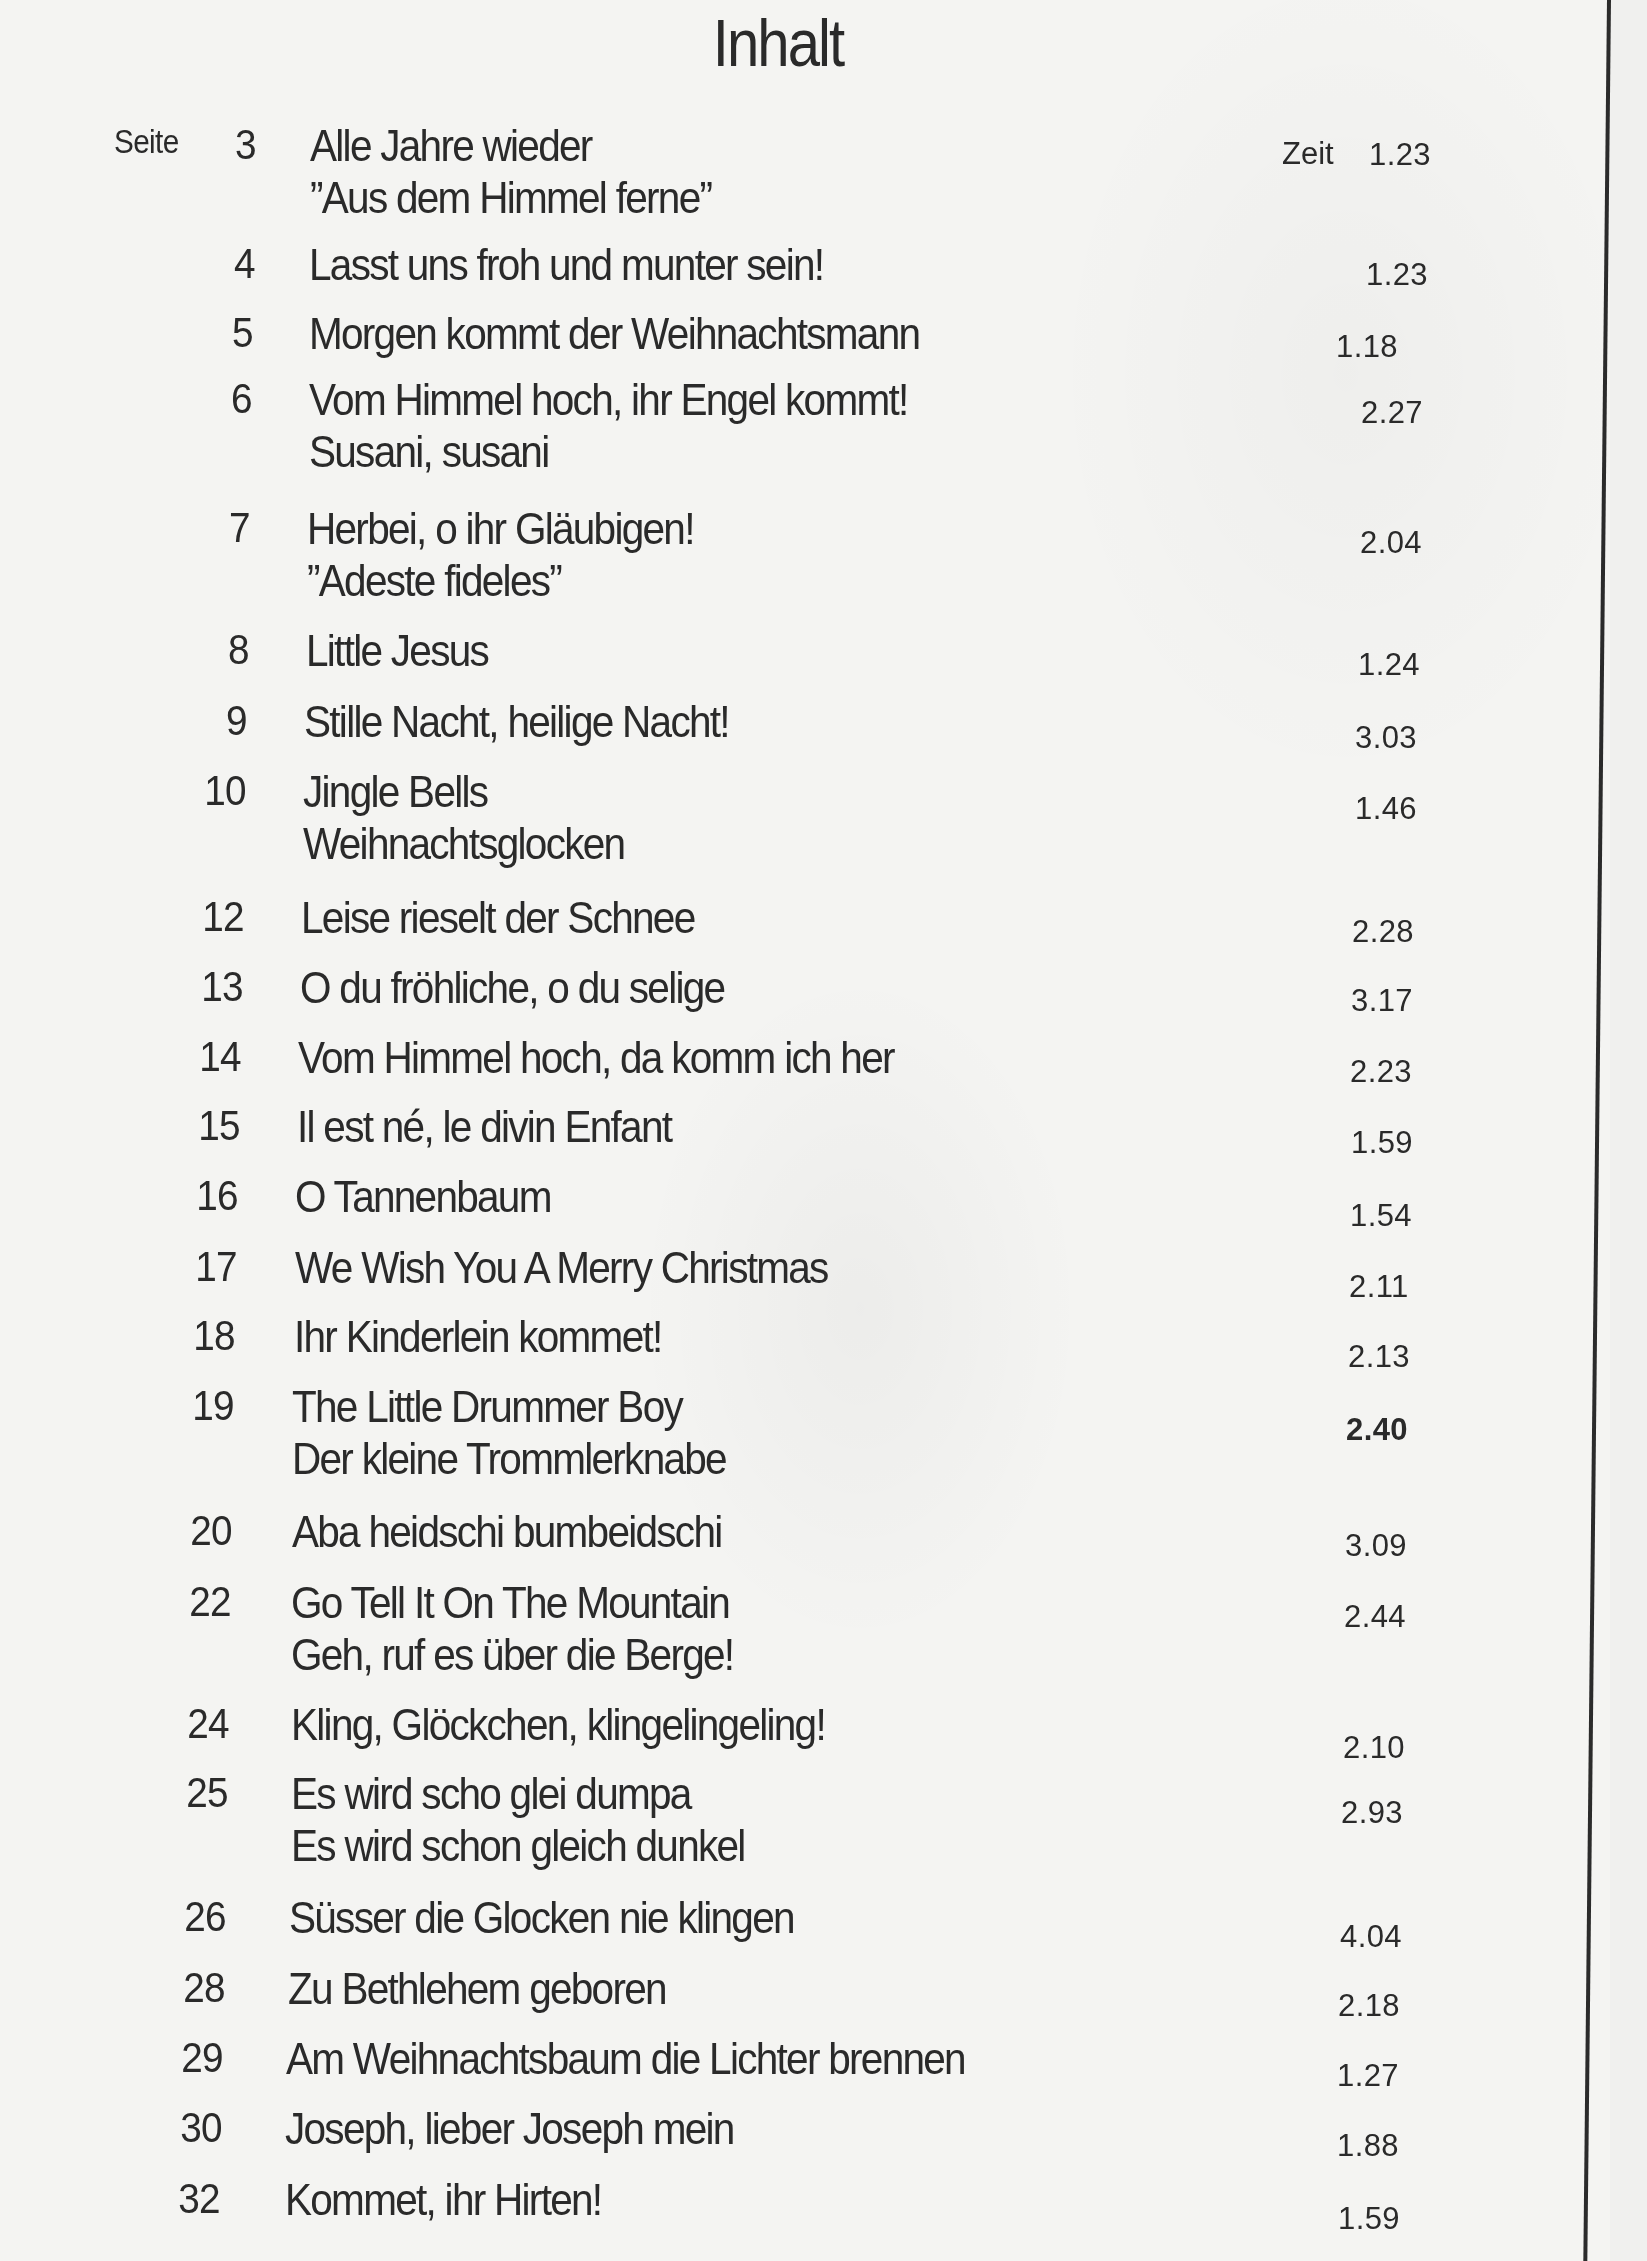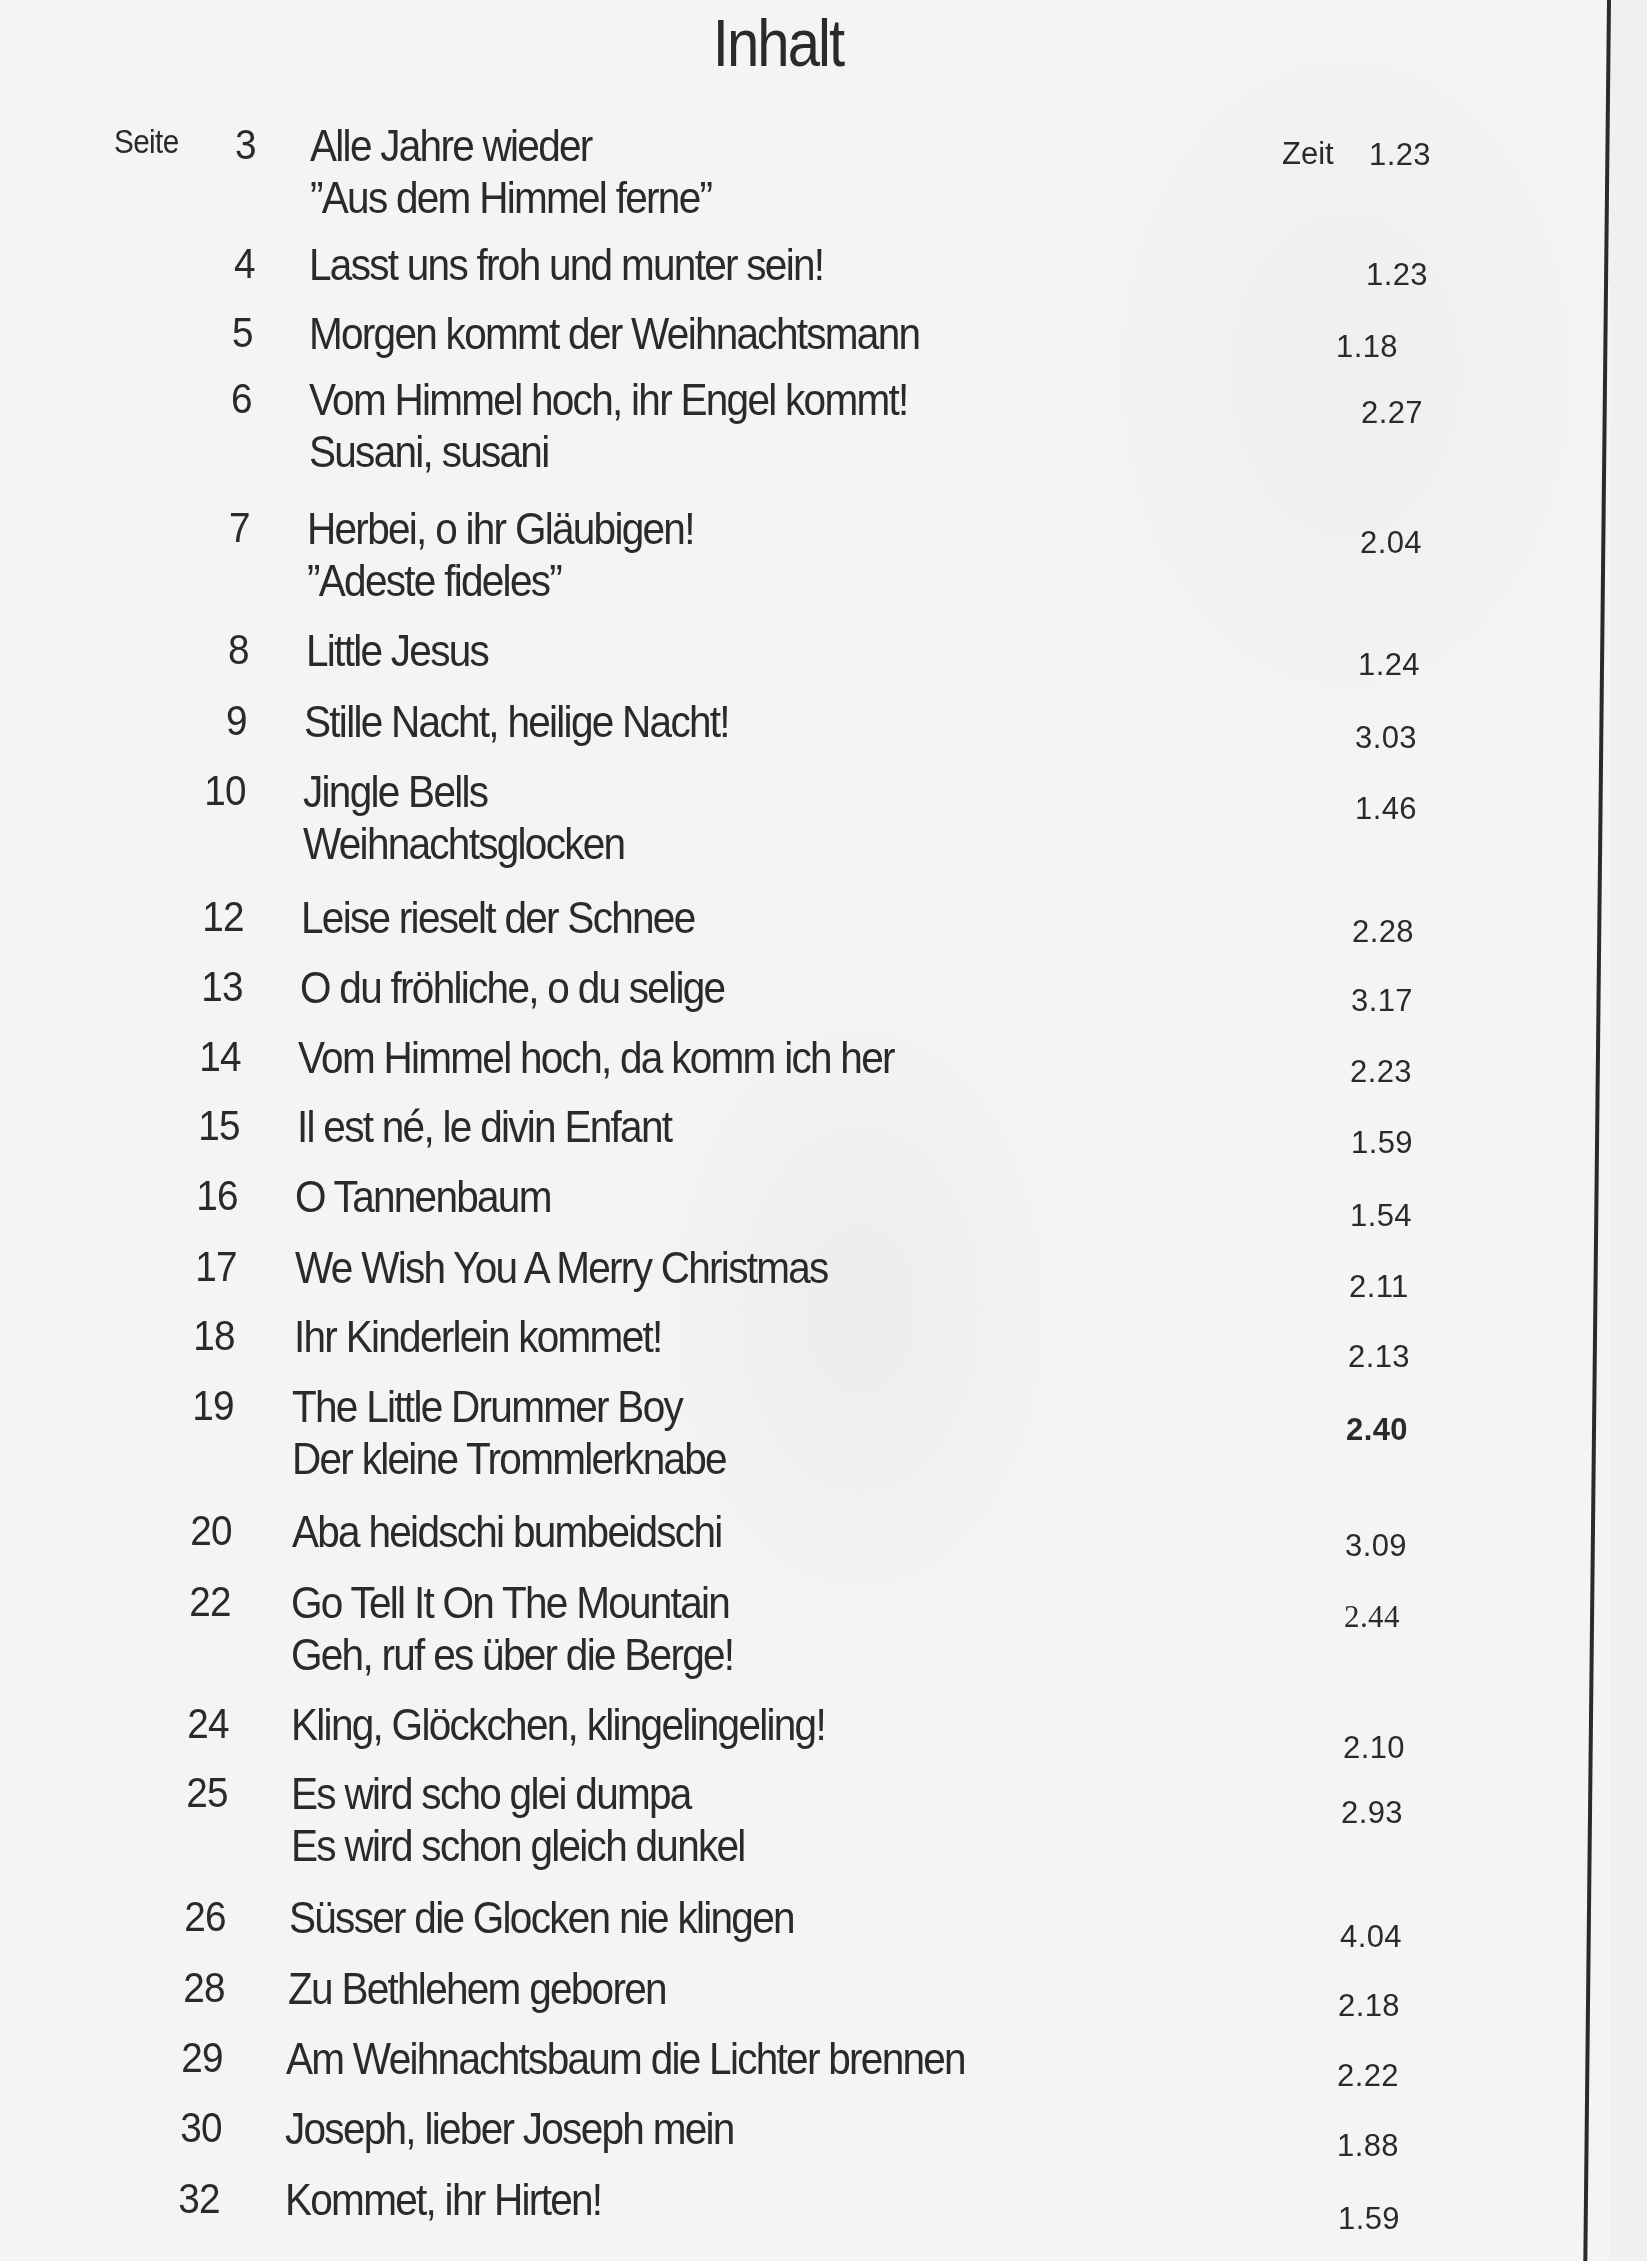--- a/index.html
+++ b/index.html
@@ -247,21 +247,21 @@
           <span class="line">Aba heidschi bumbeidschi</span>
         </span>
         <span class="time" style="left: 1345px; top: 22.4px;">3.09</span>
       </div>
       <div class="entry" style="top: 1577px;">
         <span class="page-num" style="left: 141px;">22</span>
         <span class="song-title" style="left: 291px;">
           <span class="line">Go Tell It On The Mountain</span>
           <span class="line">Geh, ruf es über die Berge!</span>
         </span>
-        <span class="time" style="left: 1344px; top: 22.4px; font-family: Liberation Serif, serif;">2.44</span>
+        <span class="time" style="left: 1344px; top: 22.4px;">2.44</span>
       </div>
       <div class="entry" style="top: 1699px;">
         <span class="page-num" style="left: 139px;">24</span>
         <span class="song-title" style="left: 291px;">
           <span class="line">Kling, Glöckchen, klingelingeling!</span>
         </span>
         <span class="time" style="left: 1343px; top: 31px;">2.10</span>
       </div>
       <div class="entry" style="top: 1768px;">
         <span class="page-num" style="left: 138px;">25</span>
@@ -283,21 +283,21 @@
         <span class="song-title" style="left: 288px;">
           <span class="line">Zu Bethlehem geboren</span>
         </span>
         <span class="time" style="left: 1338px; top: 25.4px;">2.18</span>
       </div>
       <div class="entry" style="top: 2033px;">
         <span class="page-num" style="left: 133px;">29</span>
         <span class="song-title" style="left: 286px;">
           <span class="line">Am Weihnachtsbaum die Lichter brennen</span>
         </span>
-        <span class="time" style="left: 1337px; top: 25.4px;">2.22</span>
+        <span class="time" style="left: 1337px; top: 25.4px;">1.27</span>
       </div>
       <div class="entry" style="top: 2103px;">
         <span class="page-num" style="left: 132px;">30</span>
         <span class="song-title" style="left: 285px;">
           <span class="line">Joseph, lieber Joseph mein</span>
         </span>
         <span class="time" style="left: 1337px; top: 25.4px;">1.88</span>
       </div>
       <div class="entry" style="top: 2174px;">
         <span class="page-num" style="left: 130px;">32</span>

